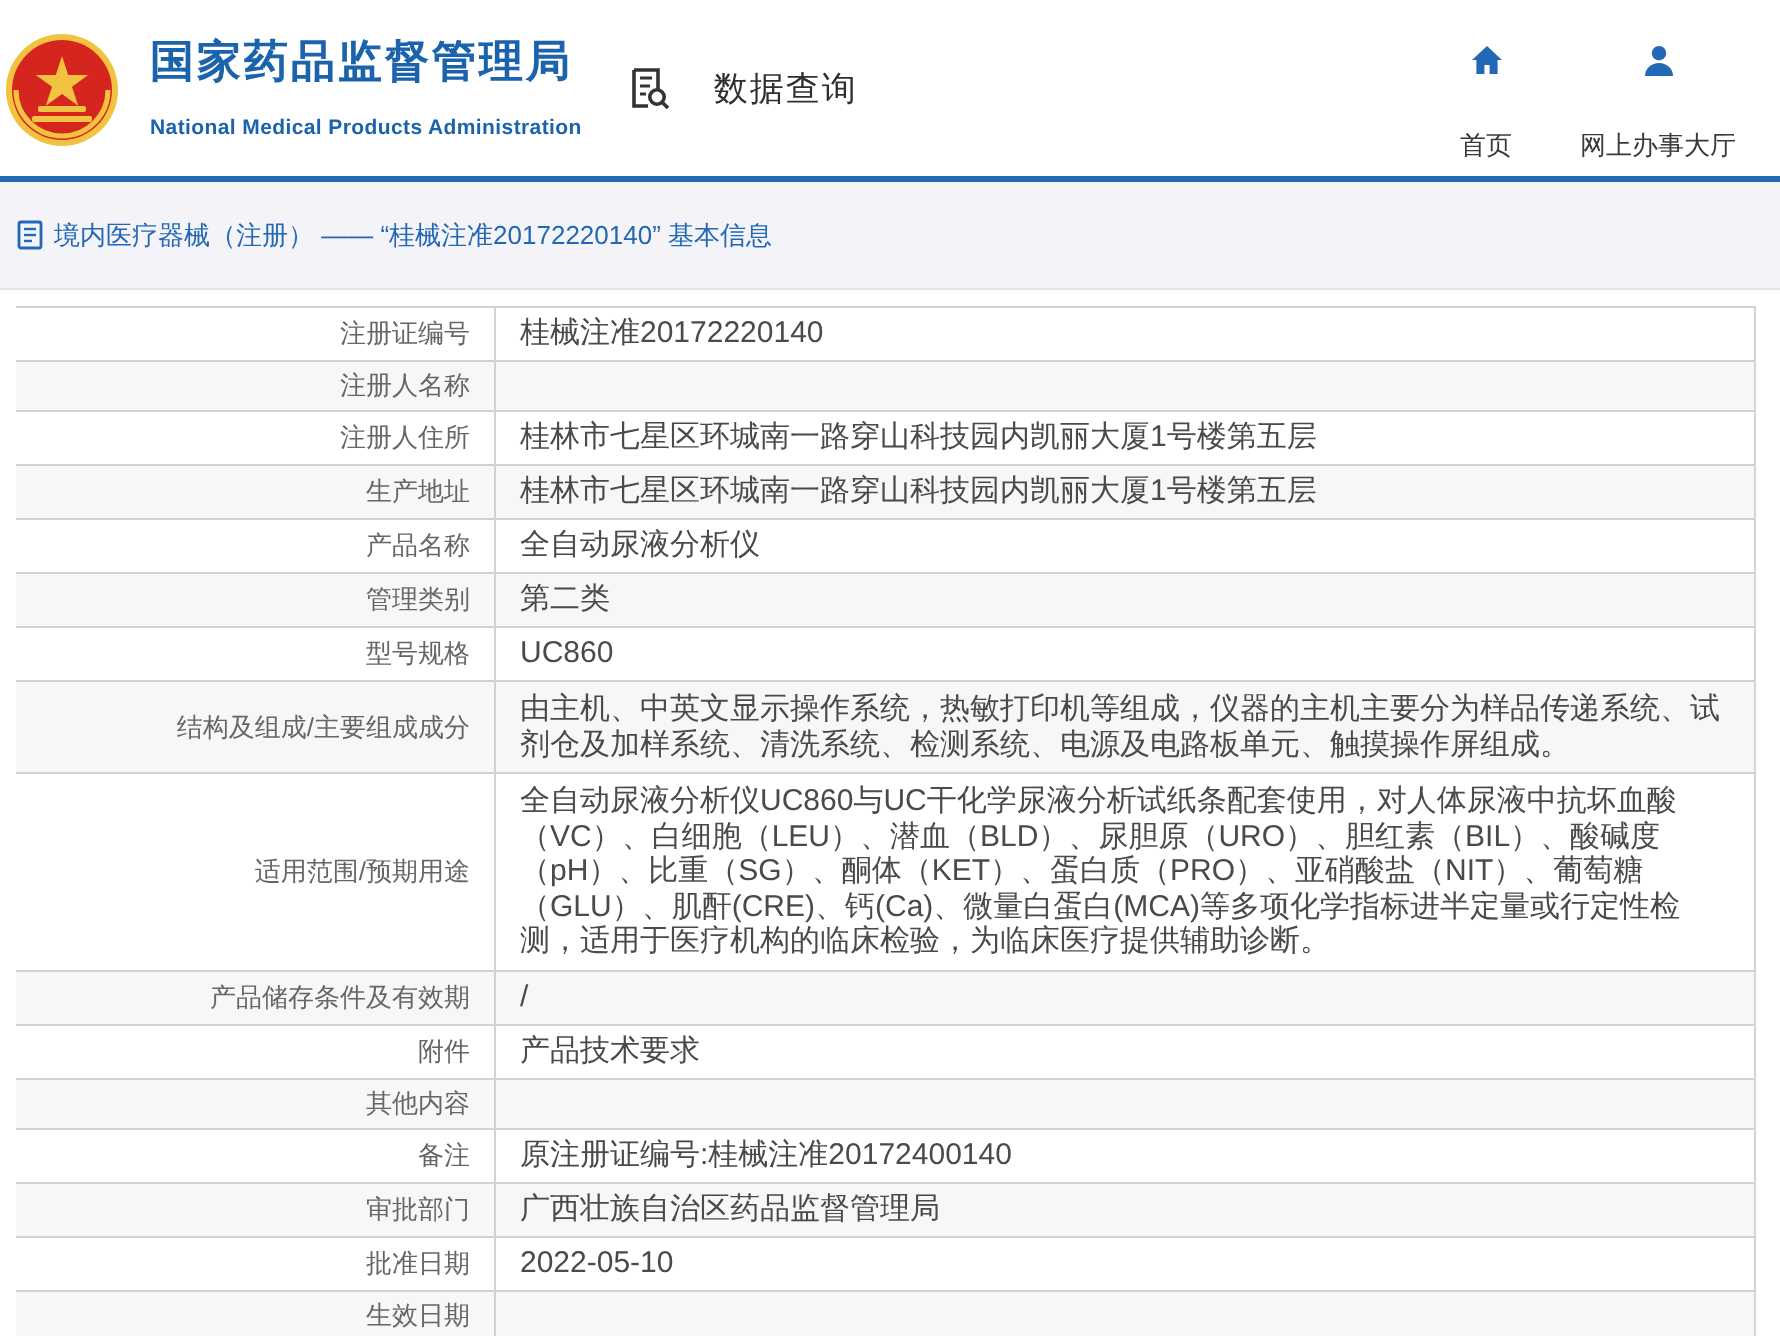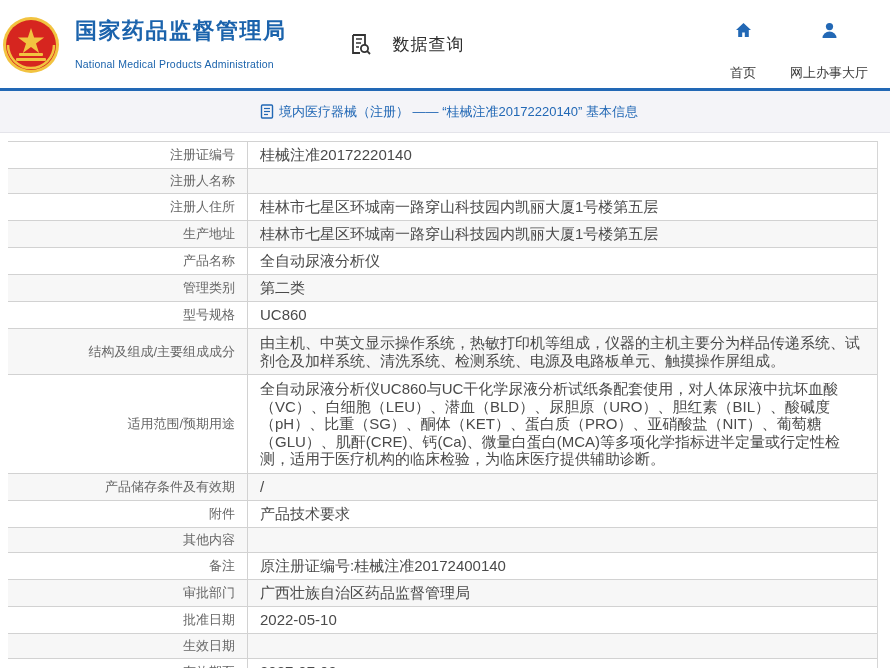--- a/index.html
+++ b/index.html
@@ -1,38 +1,38 @@
 <!DOCTYPE html>
 <html><head>
 <meta charset="utf-8">
 <style>
   * { margin:0; padding:0; box-sizing:border-box; }
   html,body { width:890px; height:668px; background:#fff; font-family:"Liberation Sans","DejaVu Sans",sans-serif; overflow:hidden; }
 
   .page { width:890px; height:668px; position:relative; background:#fff; }
 
   
-  .site-header { height:88px; display:flex; align-items:center; background:#fff; position:relative;gap:40px; }
+  .site-header { height:88px; display:flex; align-items:center; background:#fff; position:relative; }
   .logo-wrap { display:flex; align-items:center; margin-left:2px; }
   .emblem { width:58px; height:58px; flex:0 0 auto; margin-top:2px; }
   .title-block { margin-left:15px; }
   .title-cn { font-size:22px; font-weight:bold; color:#1b63ac; letter-spacing:1.5px; line-height:1.2; }
-  .title-en { font-size:10.5px; color:#1b63ac; margin-top:13px; letter-spacing:0.2px; }
+  .title-en { font-size:10.5px; color:#1b63ac; margin-top:13px; letter-spacing:0.2px;font-weight:bold; }
   .data-query { display:flex; align-items:center; margin-left:22px; cursor:pointer; }
   .data-query .dq-icon { width:22px; height:22px; margin-right:5px; display:inline-flex; }
   .data-query .dq-label { font-size:17px; color:#2f2f2f; letter-spacing:1px;margin-left:17px; }
   .header-nav { position:absolute; right:22px; top:22px; display:flex; gap:34px; }
   .nav-item { display:flex; flex-direction:column; align-items:center; text-decoration:none; cursor:pointer; }
   .nav-item .nav-icon { width:17px; height:17px; margin-bottom:6px; display:inline-flex; }
   .nav-item .nav-label { font-size:13px; color:#3a3a3a;margin-top:19px; }
 
   .blue-line { height:3px; background:#2268b5; width:100%; }
 
   
-  .breadcrumb-bar { height:42px; background:#f4f4f8; display:flex; align-items:center; padding-left:8px; border-bottom:1px solid #e4e4ea;justify-content:center; }
+  .breadcrumb-bar { height:54px; background:#f4f4f8; display:flex; align-items:center; padding-left:8px; border-bottom:1px solid #e4e4ea; }
   .bc-icon { width:14px; height:15px; margin-right:5px; display:inline-flex; }
   .breadcrumb-text { font-size:13px; color:#2268b5; }
 
   
   .info-table { margin:8px 12px 0 8px; width:870px; border-top:1px solid #d2d2d2; border-right:1px solid #d6d6d6; }
   .t-row { display:flex; border-bottom:1px solid #d2d2d2; background:#fff; }
   .t-row.alt { background:#f7f7f7; }
   .t-label { width:240px; flex:0 0 240px; text-align:right; padding:4px 12px 4px 4px; font-size:13px; color:#666; border-right:1px solid #d2d2d2; display:flex; justify-content:flex-end; align-items:center; min-height:23px; line-height:16px; }
   .t-value { flex:1; padding:4px 10px 4px 12px; font-size:15px; color:#4a4a4a; display:flex; align-items:center; min-height:23px; line-height:18px; }
   .t-value.multiline { line-height:17.5px; padding-top:5px; padding-bottom:5px; }

